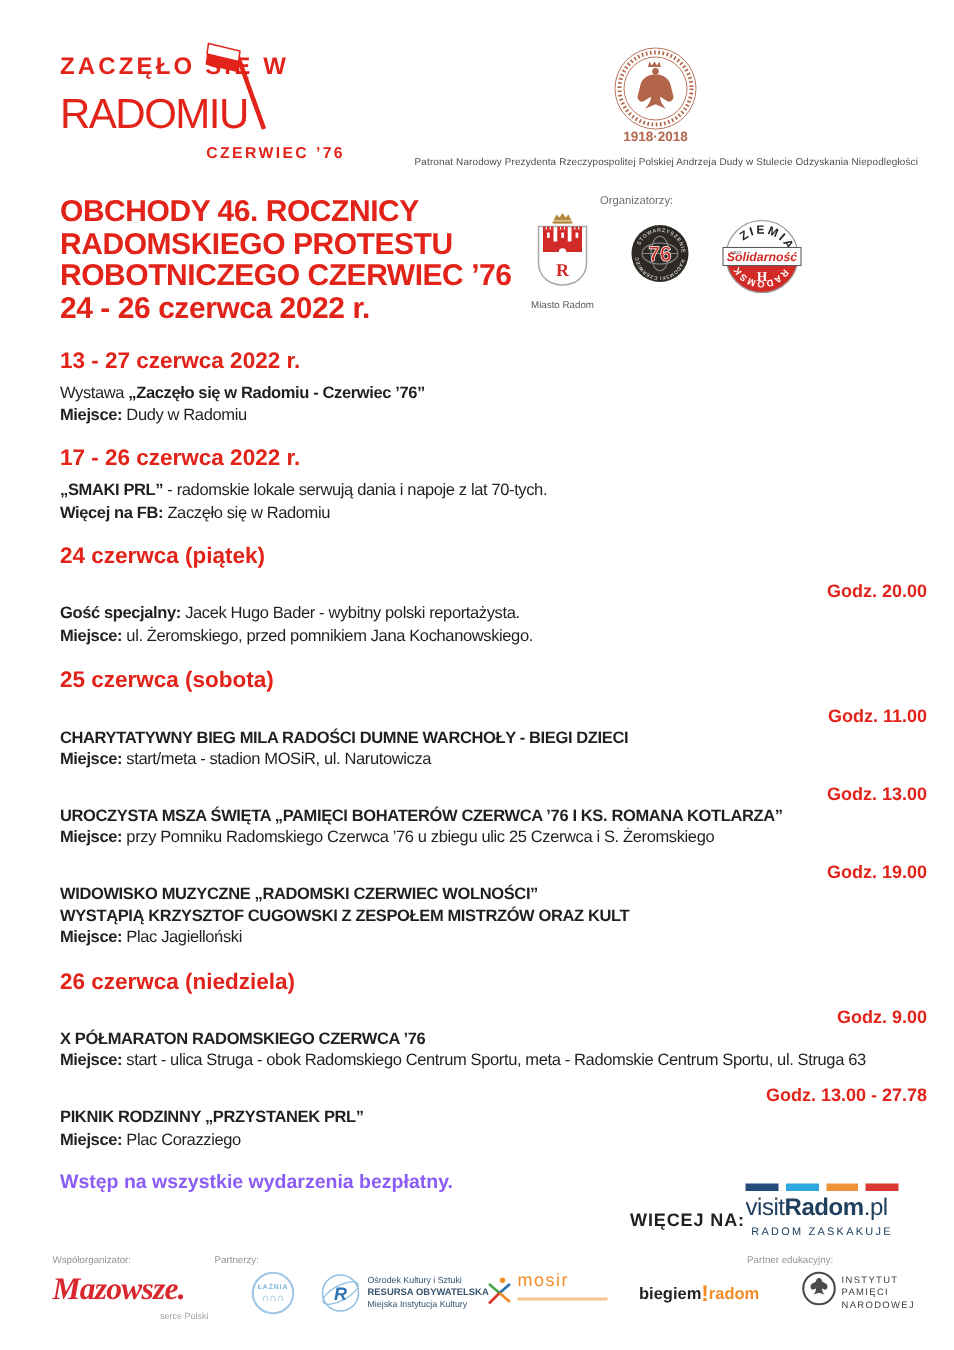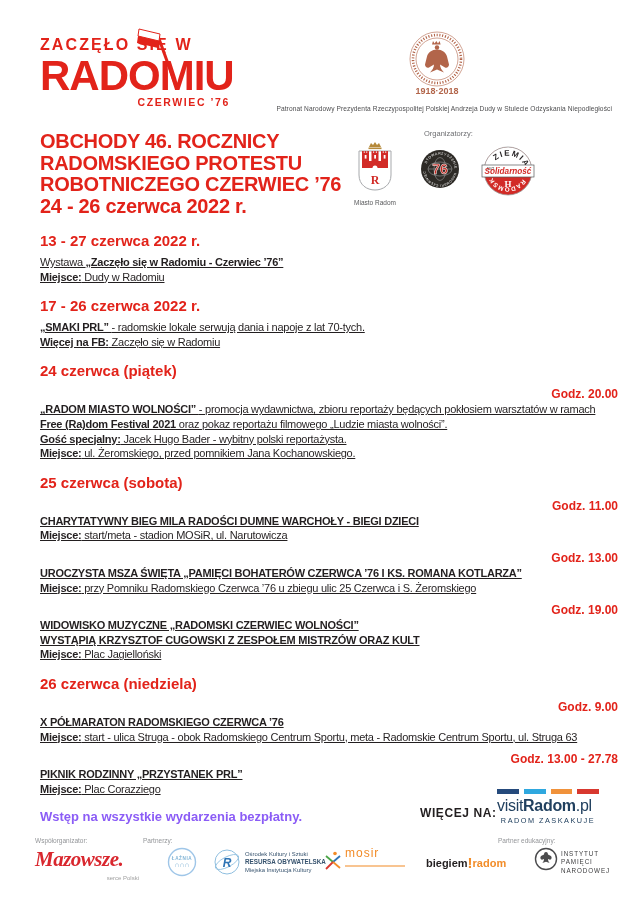--- a/index.html
+++ b/index.html
@@ -2,46 +2,46 @@
 <html><head>
 <meta charset="utf-8">
 <style>
   html,body{margin:0;padding:0;background:#e8e8e8;}
   #page{position:relative;width:636px;height:900px;background:#ffffff;margin:0 auto;
         font-family:"Liberation Sans","DejaVu Sans",sans-serif;color:#231f20;overflow:hidden;}
 
   
   .brand{position:absolute;left:40px;top:36px;width:200px;color:#e2231a;}
   .brand-l1{font-weight:700;font-size:16px;letter-spacing:2.1px;}
-  .brand-l2{font-weight:700;font-size:42px;letter-spacing:-1px;line-height:44px;}
+  .brand-l2{font-weight:400;font-size:28px;letter-spacing:-1px;line-height:44px;}
   .brand-l3{font-weight:700;font-size:10.5px;letter-spacing:1.6px;text-align:right;padding-right:10px;margin-top:-2px;}
   .flag{position:absolute;left:136px;top:26px;}
 
   
   .emblem{position:absolute;left:402px;top:30px;}
   .patronat{position:absolute;right:24px;top:105px;font-size:6.6px;color:#4d4d4f;letter-spacing:0.1px;}
 
   
   .title{position:absolute;left:40px;top:131px;width:350px;color:#e2231a;
          font-weight:700;font-size:20px;line-height:21.5px;letter-spacing:-0.3px;}
 
   
-  .org-label{position:absolute;left:424px;top:129px;font-size:7.5px;color:#6d6e71;}
+  .org-label{position:absolute;left:400px;top:129px;font-size:7.5px;color:#6d6e71;}
   .org-radom{position:absolute;left:353px;top:141px;width:44px;text-align:center;}
   .org-radom-caption{font-size:6.5px;color:#58595b;margin-top:2px;}
   .org-76{position:absolute;left:420px;top:149px;}
   .org-ziemia{position:absolute;left:481px;top:143px;}
 
   
   .schedule{position:absolute;left:40px;top:228px;width:578px;}
   .sec-h{color:#e2231a;font-weight:700;font-size:15px;margin:13px 0 6px;}
   .sec:first-child .sec-h{margin-top:4px;}
   .event{margin:0 0 6px;}
   .time{color:#e2231a;font-weight:700;font-size:12px;margin:8px 0 1px;text-align:right;}
-  .line{font-size:11px;letter-spacing:-0.25px;line-height:14.6px;margin:0;color:#231f20;text-decoration:underline;}
+  .line{font-size:11px;letter-spacing:-0.25px;line-height:14.6px;margin:0;color:#231f20;}
   .b{font-weight:700;}
   .note{font-weight:700;font-size:13px;margin-top:13px;color:#8b5cf6;}
 
   
   .wiecej{position:absolute;left:420px;top:806px;font-weight:700;font-size:12px;letter-spacing:0.6px;color:#231f20;}
   .vr{position:absolute;left:497px;top:789px;width:102px;}
   .vr-bars{display:flex;gap:5px;height:5px;}
   .vr-bars span{flex:1;}
   .vr-text{font-size:16px;color:#21405f;margin-top:3px;letter-spacing:-0.3px;white-space:nowrap;}
   .vr-text .bold{font-weight:700;}
@@ -183,21 +183,20 @@
         <h2 class="sec-h">17 - 26 czerwca 2022 r.</h2>
         <div class="event">
           <p class="line"><span class="b">„SMAKI PRL” </span><span>- radomskie lokale serwują dania i napoje z lat 70-tych.</span></p>
           <p class="line"><span class="b">Więcej na FB:</span><span> Zaczęło się w Radomiu</span></p>
         </div>
       </section>
       <section class="sec">
         <h2 class="sec-h">24 czerwca (piątek)</h2>
         <div class="event">
           <div class="time">Godz. 20.00</div>
-          <p class="line"><span class="b">„RADOM MIASTO WOLNOŚCI” </span><span>- promocja wydawnictwa, zbioru reportaży będących pokłosiem warsztatów w ramach </span><span class="b">Free (Ra)dom Festival 2021</span><span> oraz pokaz reportażu filmowego „Ludzie miasta wolności”.</span></p>
           <p class="line"><span class="b">Gość specjalny:</span><span> Jacek Hugo Bader - wybitny polski reportażysta.</span></p>
           <p class="line"><span class="b">Miejsce:</span><span> ul. Żeromskiego, przed pomnikiem Jana Kochanowskiego.</span></p>
         </div>
       </section>
       <section class="sec">
         <h2 class="sec-h">25 czerwca (sobota)</h2>
         <div class="event">
           <div class="time">Godz. 11.00</div>
           <p class="line"><span class="b">CHARYTATYWNY BIEG MILA RADOŚCI DUMNE WARCHOŁY - BIEGI DZIECI</span></p>
           <p class="line"><span class="b">Miejsce:</span><span> start/meta - stadion MOSiR, ul. Narutowicza</span></p>

